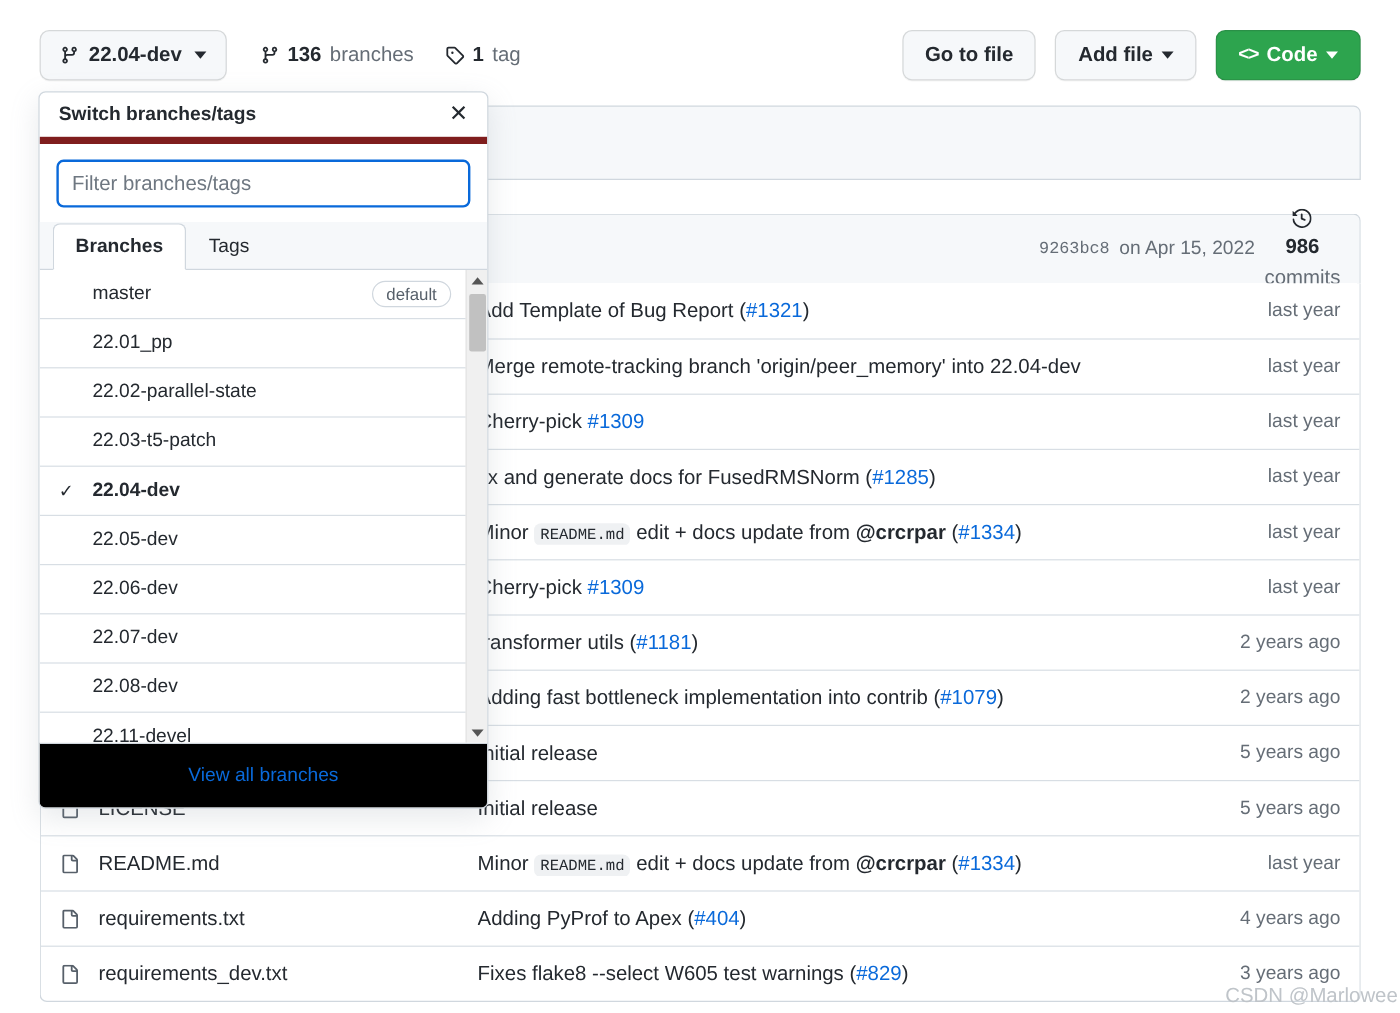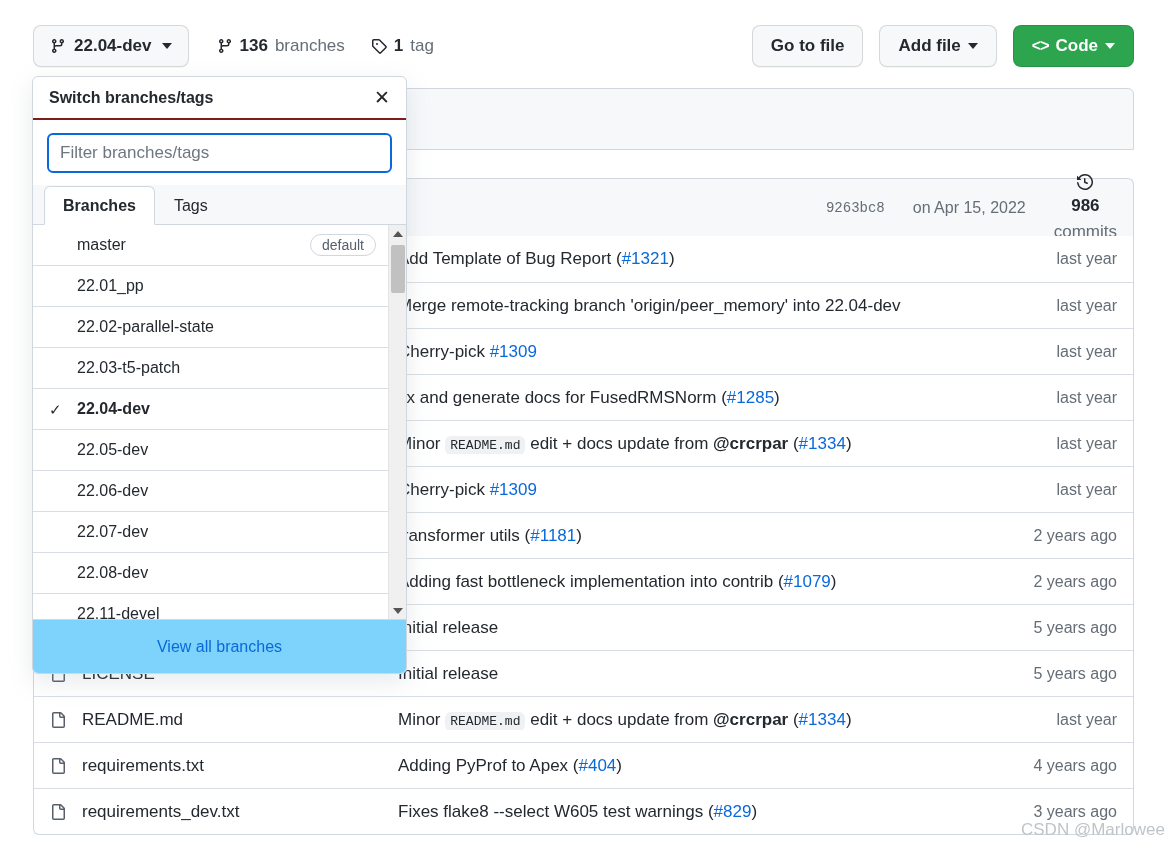--- a/index.html
+++ b/index.html
@@ -86,21 +86,21 @@
     background: #f6f8fa;
     border: 1px solid #d0d7de;
     border-bottom: none;
     border-radius: 6px 6px 0 0;
     display: flex; align-items: center;
     padding: 0 16px;
     font-size: 17px;
   }
   .commit-bar .msg { color: #24292f; }
   .commit-bar .right {
-    margin-left: auto; display: flex; align-items: center; gap: 28px;
+    margin-left: auto; display: flex; align-items: center; gap: 8px;
     color: #656d76;
   }
   .sha {
     font-family: "Liberation Mono", monospace;
     font-size: 14px; color: #656d76; cursor: pointer;
   }
   .when { font-size: 16px; color: #656d76; }
   .commits-count { display: flex; align-items: center; gap: 6px; cursor: pointer; flex-direction: column; }
   .commits-count b { color: #24292f; font-weight: bold; font-size: 17px; }
   .commits-count span.lbl { color: #656d76; font-size: 17px; text-align: right; }
@@ -149,21 +149,21 @@
     background: #ffffff;
     border: 1px solid #d0d7de;
     border-radius: 6px;
     box-shadow: 0 8px 24px rgba(140,149,159,0.2);
     z-index: 40;
     display: flex; flex-direction: column;
     overflow: hidden;
   }
   .dd-head {
     height: 43px; display: flex; align-items: center;
-    padding: 0 16px; border-bottom: 2px solid #7f1d1d;
+    padding: 0 16px; border-bottom: 6px solid #7f1d1d;
     font-size: 16px; font-weight: bold; color: #24292f;
   }
   .dd-head .close {
     margin-left: auto; cursor: pointer;
     font-size: 19px; color: #24292f; line-height: 1;
     font-weight: normal;
   }
   .dd-filter { padding: 13px 14px 12px 14px; }
   .dd-filter input {
     width: 100%; height: 40px;
@@ -243,21 +243,21 @@
     border-left: 5px solid transparent; border-right: 5px solid transparent;
     border-top: 6px solid #555;
   }
   .dd-thumb {
     position: absolute; left: 2px; top: 20px; width: 14px; height: 48px;
     background: #c1c1c1; border-radius: 2px; cursor: pointer;
   }
   .dd-foot {
     height: 54px; display: flex; align-items: center; justify-content: center;
     border-top: 1px solid #d0d7de;
-    background: #7dd3fc;
+    background: #000000;
   }
   .dd-foot a {
     color: #0969da; font-size: 16px; text-decoration: none; cursor: pointer;
   }
 
   
   .watermark {
     position: absolute; left: 1021px; top: 820px;
     font-size: 17px; color: #bfc4c9;
     white-space: nowrap; pointer-events: none;

